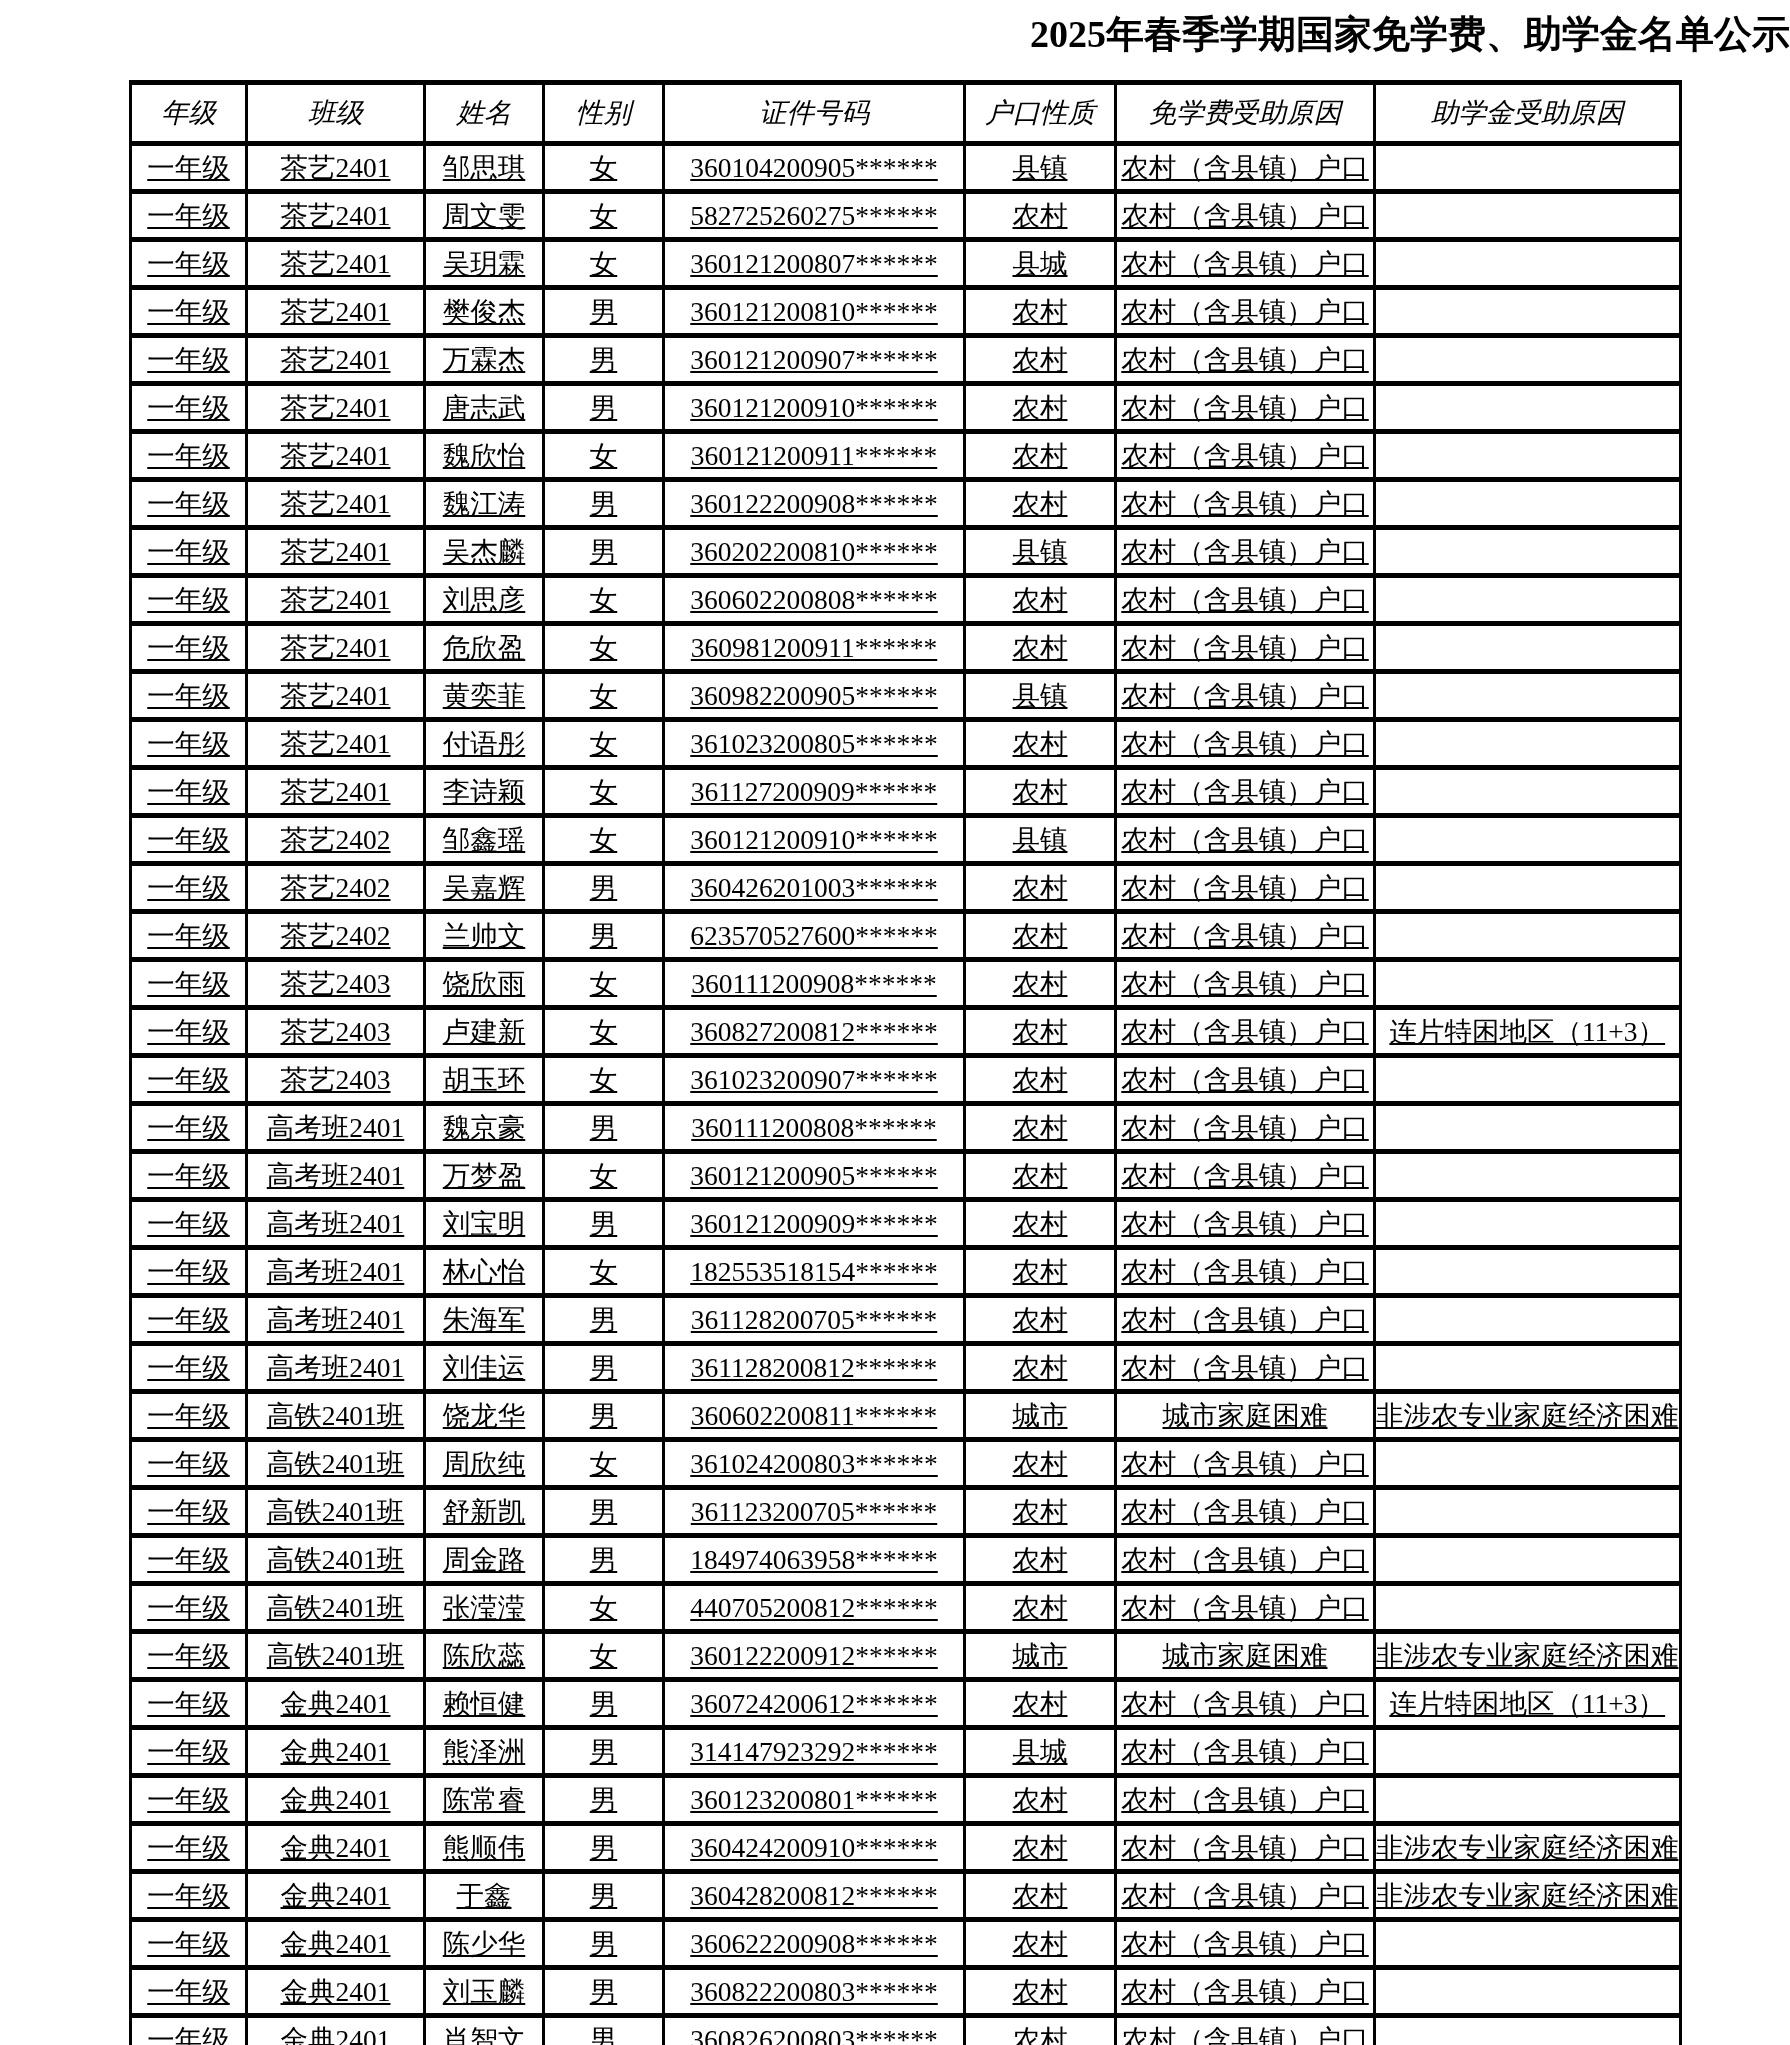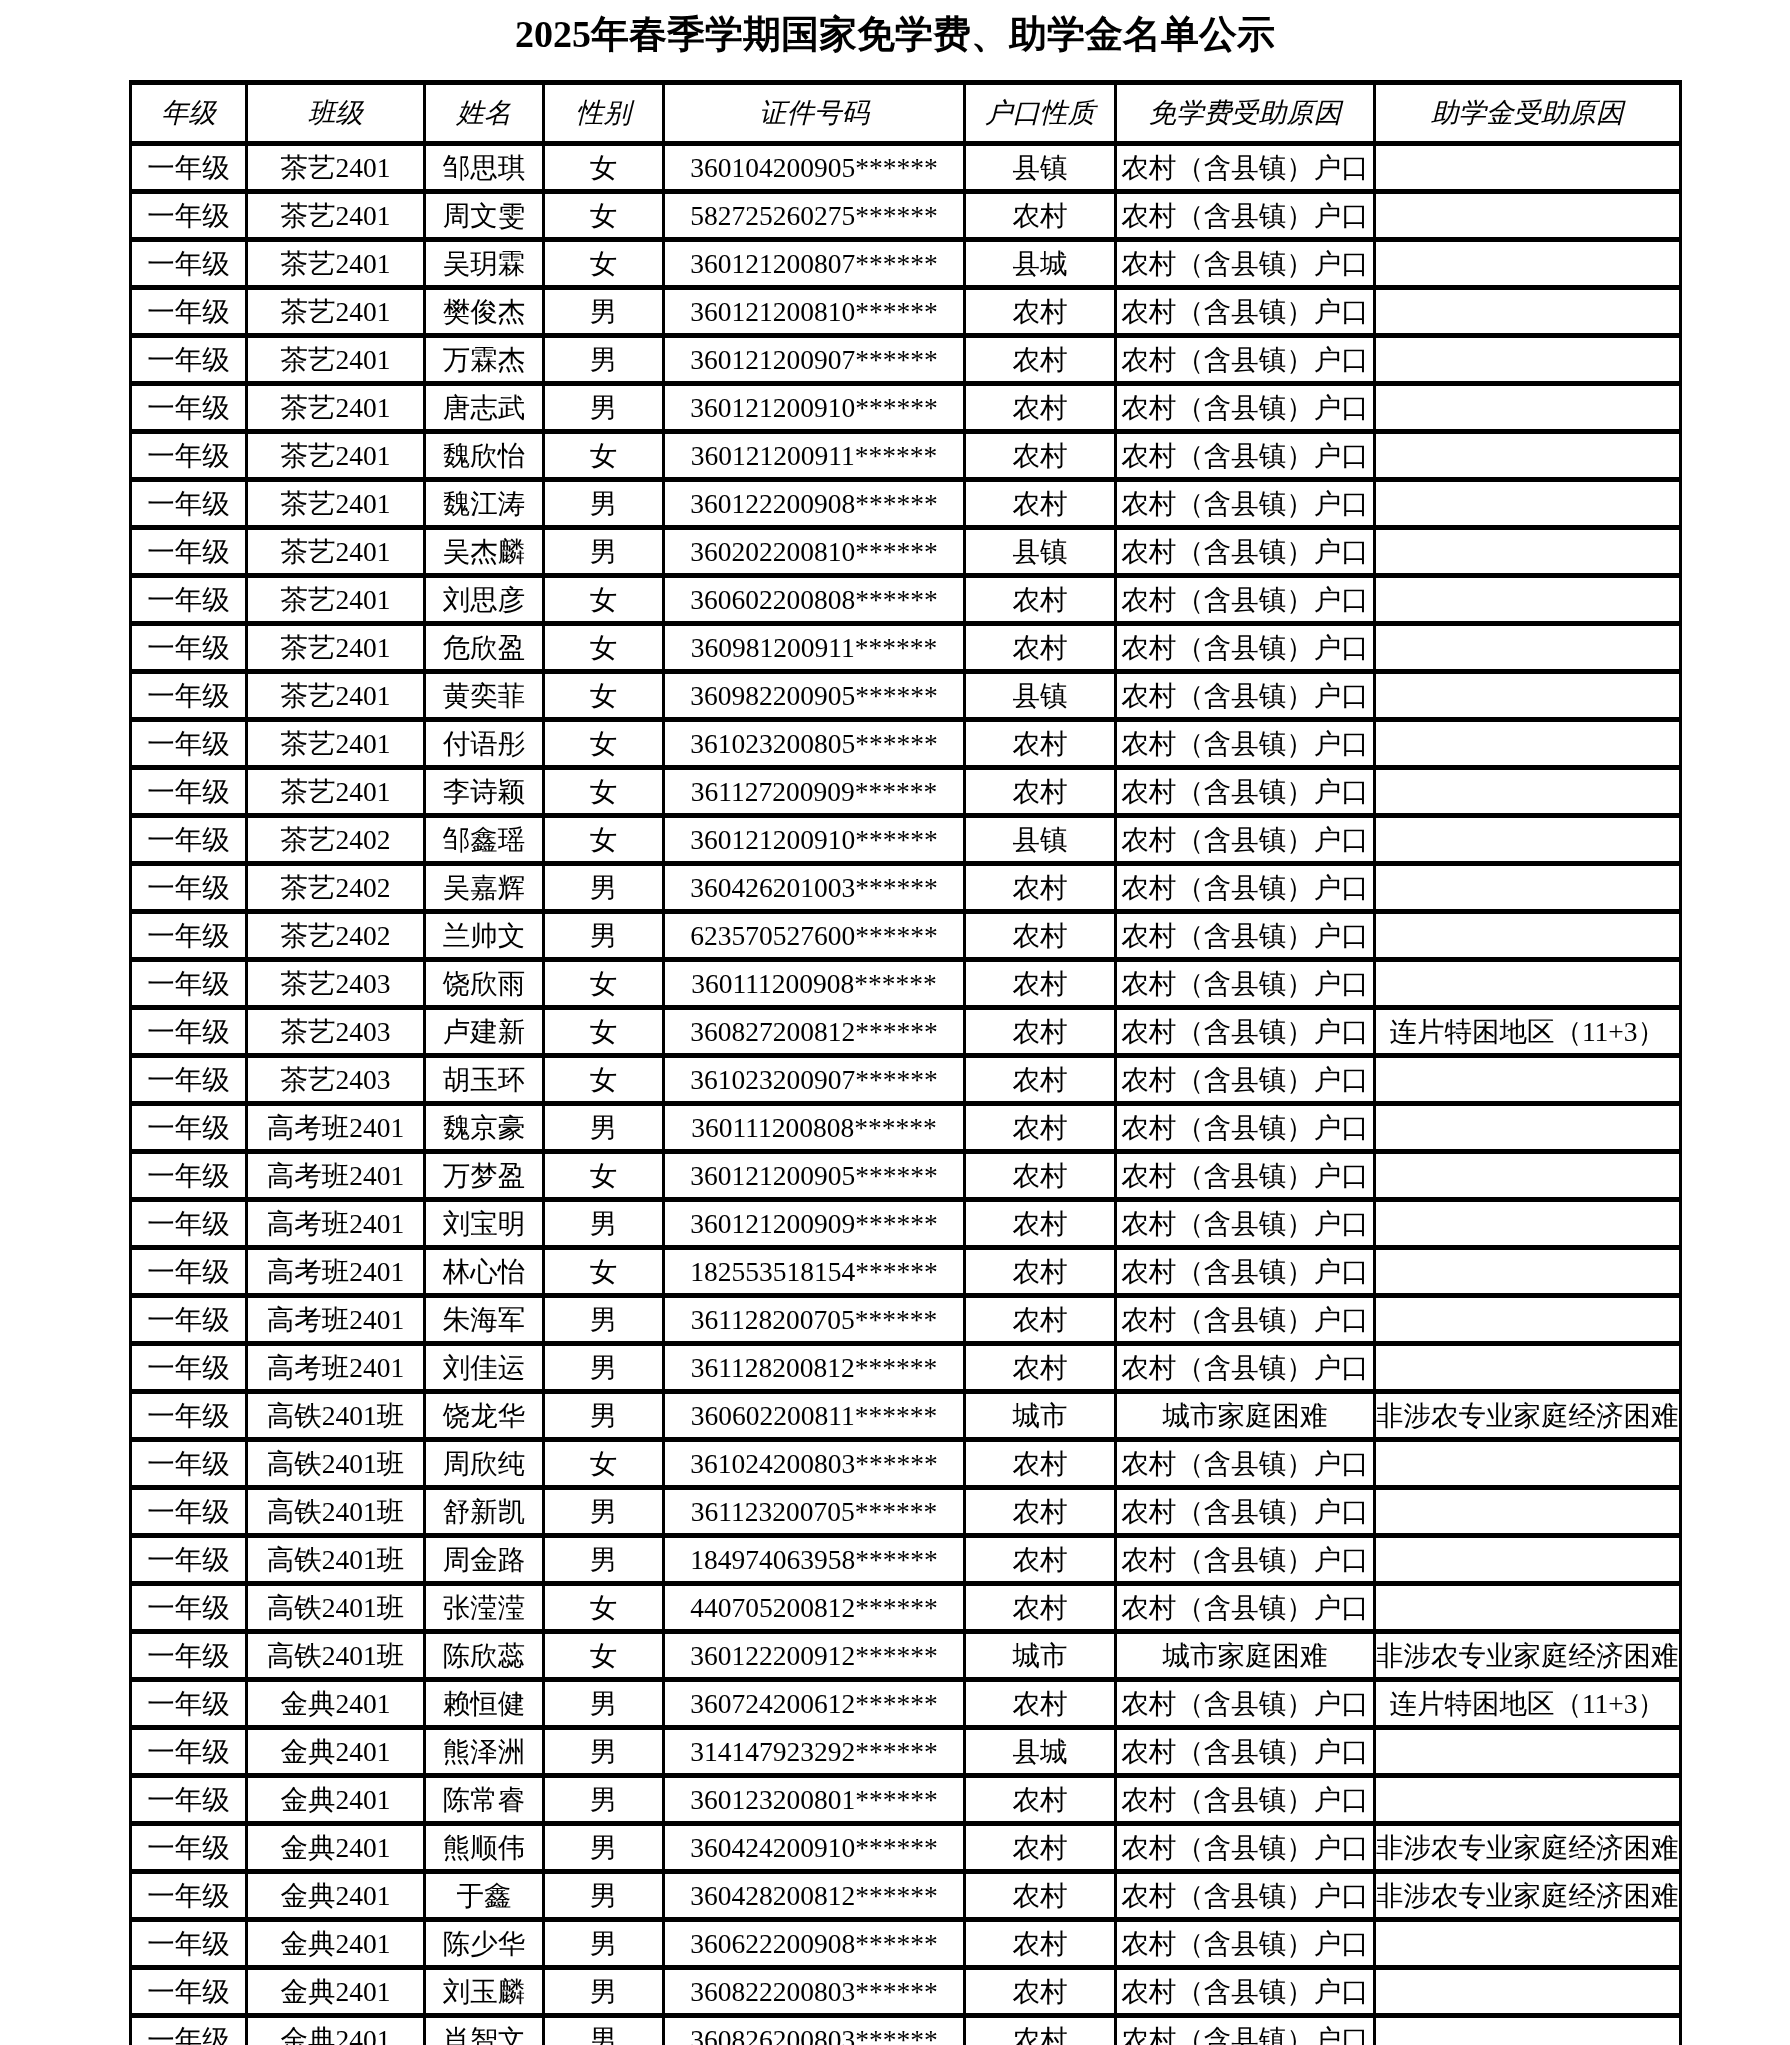--- a/index.html
+++ b/index.html
@@ -14,21 +14,21 @@
     overflow: hidden;
     font-family: "Liberation Serif", "DejaVu Serif", serif;
     color: #000000;
   }
   .page-title {
     position: absolute;
     top: 0;
     left: 0;
     width: 1790px;
     margin: 0;
-    text-align: center;
+    text-align: right;
     font-size: 38px;
     line-height: 68px;
     font-weight: bold;
     white-space: nowrap;
   }
   table.roster {
     position: absolute;
     left: 129px;
     top: 80px;
     border-collapse: collapse;
@@ -50,21 +50,21 @@
     border-bottom: 5.2px solid #000000;
     padding: 0;
     text-align: center;
     vertical-align: middle;
     font-size: 27.5px;
     font-weight: normal;
     white-space: nowrap;
     overflow: visible;
   }
   thead tr { height: 61px; font-style: italic; }
-  tbody tr { height: 48px; }
+  tbody tr { height: 48px; text-decoration: underline; }
 </style>
 </head>
 <body>
 
 <div>
   <h1 class="page-title">2025年春季学期国家免学费、助学金名单公示</h1>
 
   <table class="roster">
     <colgroup>
       <col class="c0">

